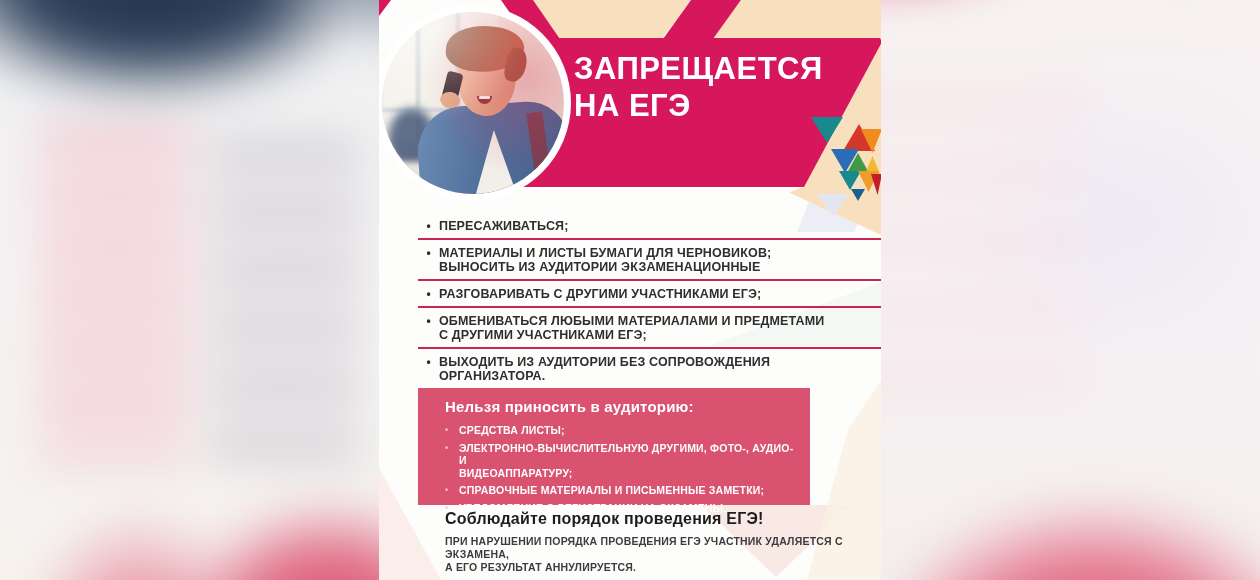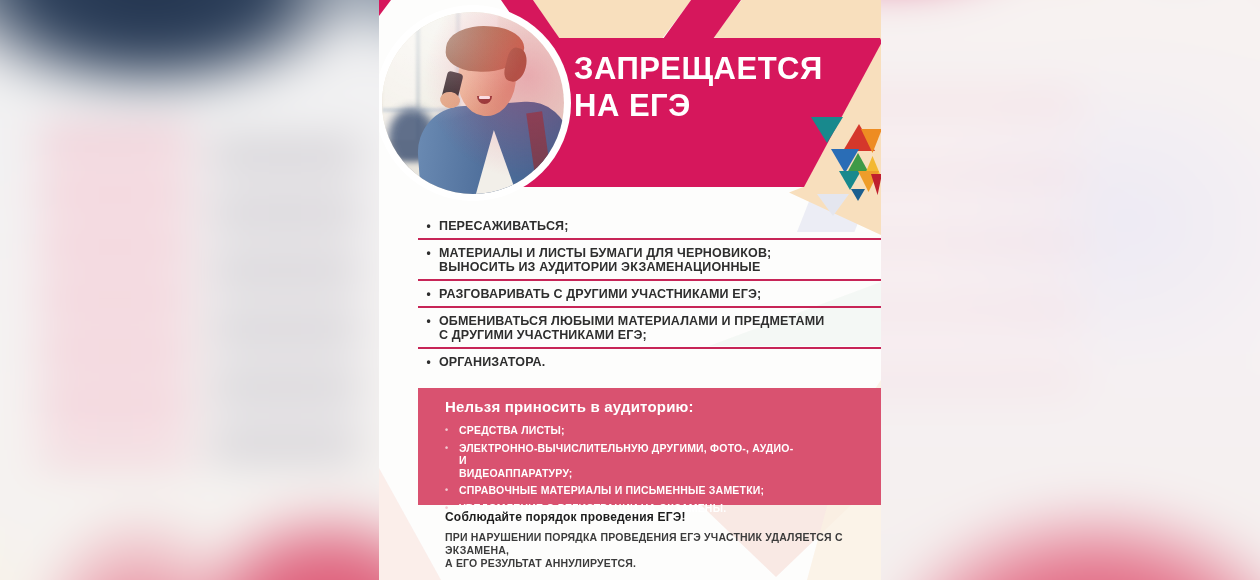--- a/index.html
+++ b/index.html
@@ -62,30 +62,30 @@
 
   
   .rules{left:39px;top:213px;width:463px;}
   .rule{display:flex;padding:5.5px 0 5.5px 0;}
   .rule-bullet{width:21px;min-width:21px;color:#2e2e2e;font-size:12px;font-weight:700;line-height:14px;text-align:center;}
   .rule-text{color:#2e2e2e;font-size:12.5px;font-weight:700;line-height:14px;letter-spacing:.15px;}
   .rule-text div:empty{display:none;}
   .sep{height:2px;background:#c72557;}
 
   
-  .block{left:39px;top:388px;width:463px;height:117px;background:#d95270;padding:10px 10px 0 27px;}
+  .block{left:39px;top:388px;width:392px;height:117px;background:#d95270;padding:10px 10px 0 27px;}
   .block-title{color:#ffffff;font-size:15px;font-weight:700;letter-spacing:.2px;margin-bottom:9px;}
   .block-item{display:flex;margin-bottom:5px;}
   .block-bullet{width:14px;min-width:14px;color:#f3c9d2;font-size:9px;line-height:12.5px;font-weight:700;}
   .block-text{color:#ffffff;font-size:10.5px;font-weight:700;line-height:12.5px;letter-spacing:.2px;max-width:340px;}
   .block-text div:empty{display:none;}
 
   
   .footer{left:66px;top:510px;width:420px;}
-  .footer-title{color:#1d1d1d;font-size:12px;font-weight:800;letter-spacing:.2px;margin-bottom:7px;}
+  .footer-title{color:#1d1d1d;font-size:16px;font-weight:800;letter-spacing:.2px;margin-bottom:7px;}
   .footer-note{color:#3c3c3c;font-size:10.5px;font-weight:700;line-height:13px;letter-spacing:.2px;}
 
   
   .photo-ring{left:-4px;top:5px;width:196px;height:196px;border-radius:50%;background:#ffffff;}
   .photo{position:absolute;left:7px;top:7px;width:182px;height:182px;border-radius:50%;overflow:hidden;
     background:linear-gradient(180deg,#f1ebe0 0%,#e8dfd1 55%,#ded5c8 100%);}
   .photo *{position:absolute;}
   .win{left:0;top:0;width:116px;height:128px;opacity:.85;filter:blur(1.5px);
     background:linear-gradient(90deg,#f8f6f1 0 34px,#c9cfd4 34px 38px,#f3f1ea 38px 74px,#cdd3d8 74px 78px,#f6f4ee 78px 116px);}
   .sill{left:0;top:96px;width:116px;height:4px;background:#cfd5da;filter:blur(1.5px);}
@@ -212,20 +212,21 @@
         <div class="rule-bullet">•</div>
         <div class="rule-text">
             <div>ОБМЕНИВАТЬСЯ ЛЮБЫМИ МАТЕРИАЛАМИ И ПРЕДМЕТАМИ</div>
             <div>С ДРУГИМИ УЧАСТНИКАМИ ЕГЭ;</div>
           </div>
       </div>
       <div class="sep"></div>
       <div class="rule">
         <div class="rule-bullet">•</div>
         <div class="rule-text">
+            <div>ВЫХОДИТЬ ИЗ АУДИТОРИИ БЕЗ СОПРОВОЖДЕНИЯ</div>
             <div>ОРГАНИЗАТОРА.</div>
           </div>
       </div>
     </div>
 
     <div class="abs block">
       <div class="block-title">Нельзя приносить в аудиторию:</div>
       <div class="block-item">
         <div class="block-bullet">•</div>
         <div class="block-text">

